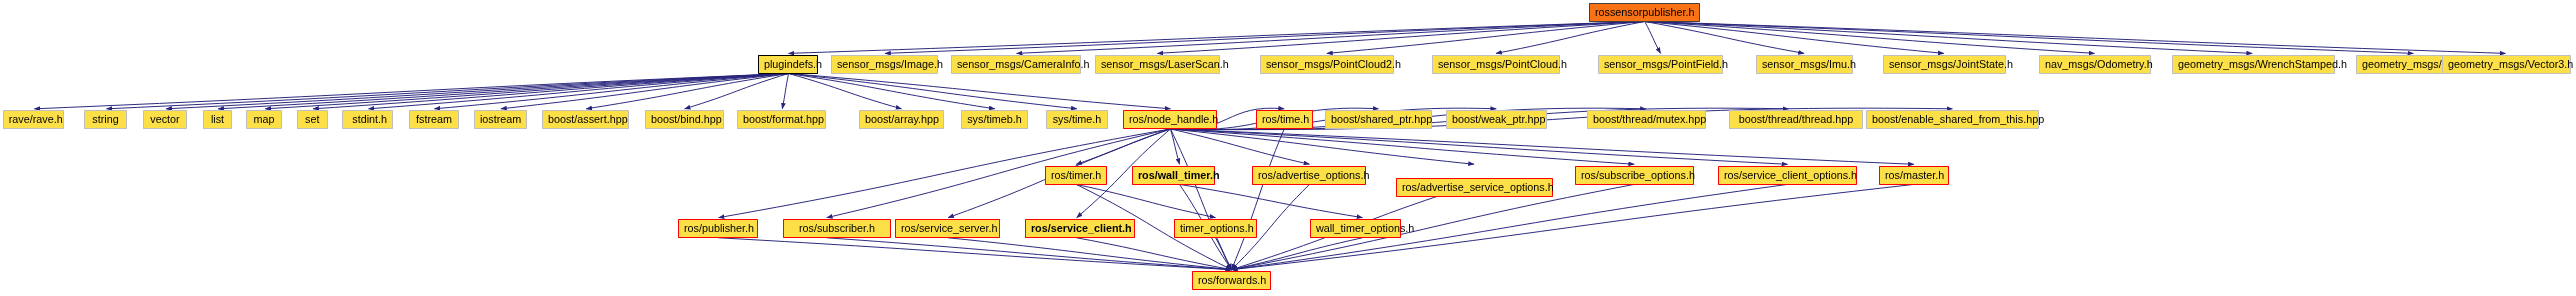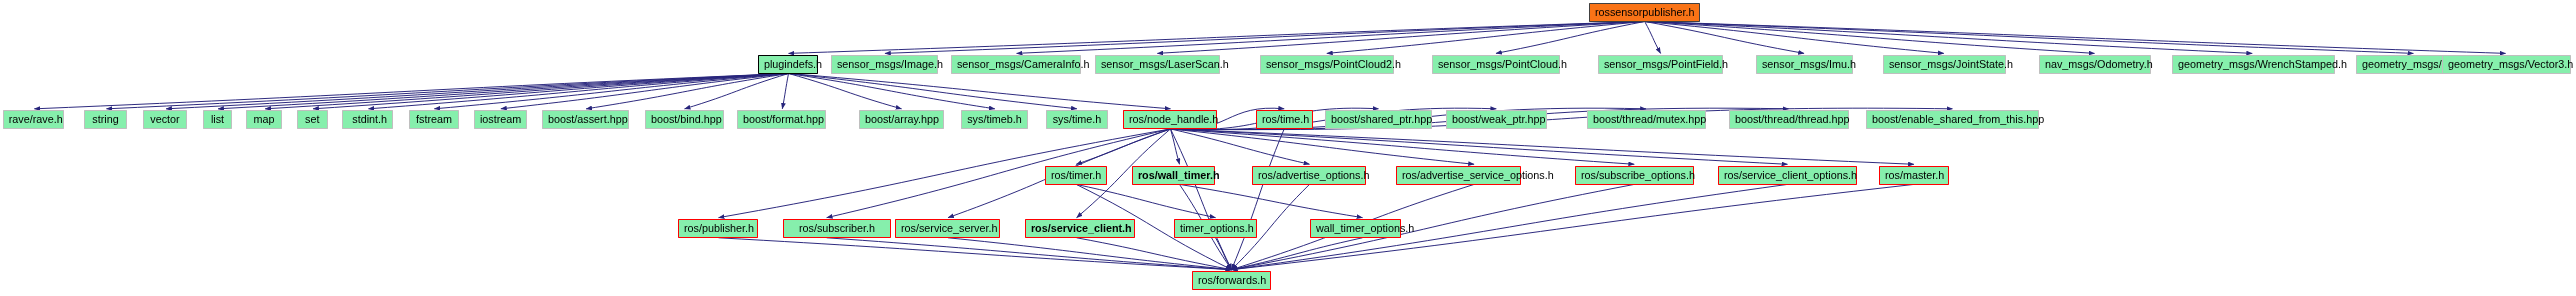--- a/index.html
+++ b/index.html
@@ -25,21 +25,21 @@
   }
   .node {
     position: absolute;
     box-sizing: border-box;
     height: 19px;
     line-height: 17.3px;
     text-align: center;
     white-space: nowrap;
     font-size: 10.8px;
     color: #000000;
-    background: #86efac;
+    background: #fde047;
     border: 0.7px solid #bfbfbf;
     border-radius: 0.7px;
     z-index: 5;
   }
   .node.root {
     background: #f97316;
     border: 0.7px solid #404040;
     font-weight: normal;
   }
   .node.bold {
@@ -225,36 +225,36 @@
       </div>
       <div class="node" style="left: 1325px; top: 110px; width: 107px;">
         <span class="node-label">boost/shared_ptr.hpp</span>
       </div>
       <div class="node" style="left: 1446px; top: 110px; width: 101px;">
         <span class="node-label">boost/weak_ptr.hpp</span>
       </div>
       <div class="node" style="left: 1587px; top: 110px; width: 119px;">
         <span class="node-label">boost/thread/mutex.hpp</span>
       </div>
-      <div class="node" style="left: 1729px; top: 110px; width: 120px;">
+      <div class="node" style="left: 1729px; top: 110px; width: 134px;">
         <span class="node-label">boost/thread/thread.hpp</span>
       </div>
       <div class="node" style="left: 1866px; top: 110px; width: 173px;">
         <span class="node-label">boost/enable_shared_from_this.hpp</span>
       </div>
       <div class="node red" style="left: 1045px; top: 166px; width: 62px;">
         <span class="node-label">ros/timer.h</span>
       </div>
       <div class="node red" style="left: 1132px; top: 166px; width: 83px; font-weight: bold;">
         <span class="node-label">ros/wall_timer.h</span>
       </div>
       <div class="node red" style="left: 1252px; top: 166px; width: 114px;">
         <span class="node-label">ros/advertise_options.h</span>
       </div>
-      <div class="node red" style="left: 1396px; top: 166px; width: 125px; text-align: center;">
+      <div class="node red" style="left: 1396px; top: 178px; width: 157px; text-align: center;">
         <span class="node-label">ros/advertise_service_options.h</span>
       </div>
       <div class="node red" style="left: 1575px; top: 166px; width: 119px;">
         <span class="node-label">ros/subscribe_options.h</span>
       </div>
       <div class="node red" style="left: 1718px; top: 166px; width: 139px;">
         <span class="node-label">ros/service_client_options.h</span>
       </div>
       <div class="node red" style="left: 1879px; top: 166px; width: 70px;">
         <span class="node-label">ros/master.h</span>

